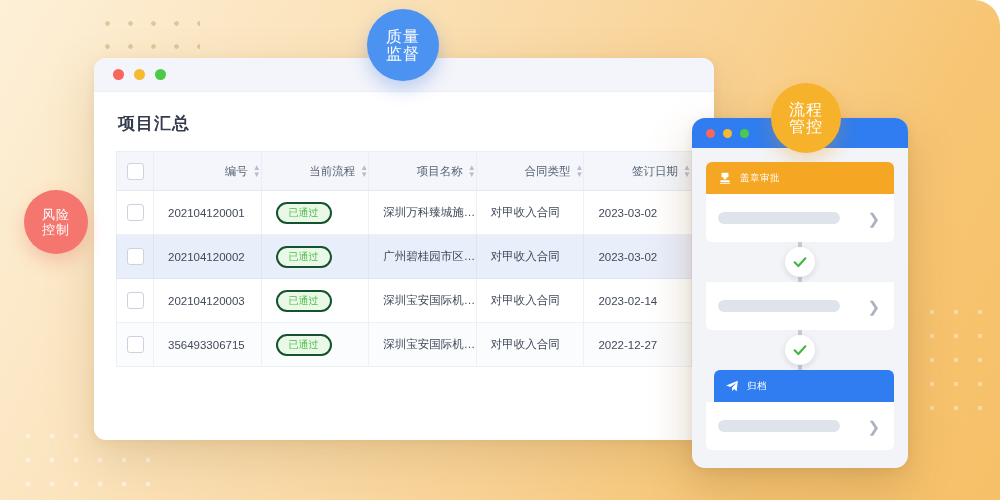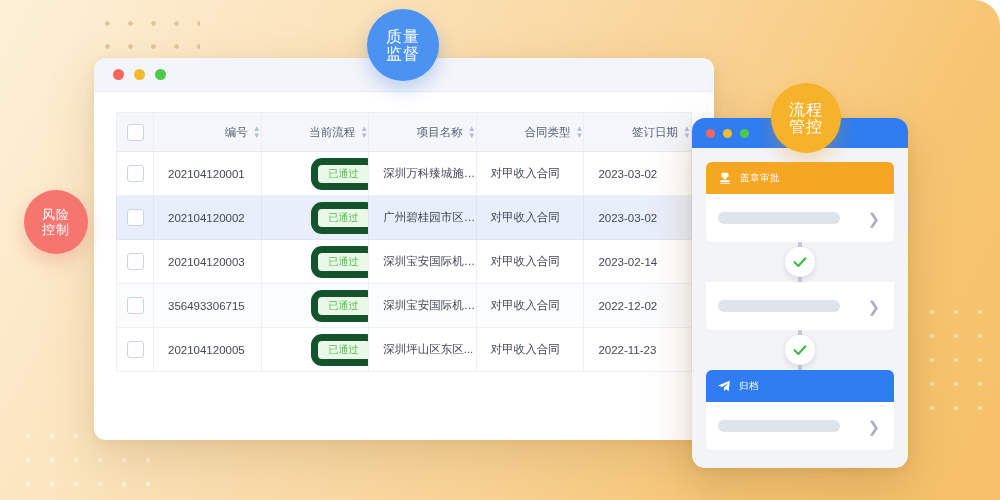--- a/index.html
+++ b/index.html
@@ -70,22 +70,22 @@
     white-space:nowrap;overflow:hidden;text-overflow:ellipsis;
   }
   tbody tr.highlight td{background:#e9eefb;border-color:#dde4f6;}
   tbody tr.zebra td{background:#fbfcfe;}
   .chk{
     display:inline-block;width:15px;height:15px;border:1px solid #ccd3e0;
     border-radius:3px;background:#fff;vertical-align:middle;
   }
   .badge{
     display:inline-block;padding:2.5px 11px;border-radius:11px;
-    border:7px solid #14532d;background:#eaf9e7;color:#4cbb46;
-    font-size:10px;line-height:13px;margin-left:35px;
+    border:2px solid #14532d;background:#eaf9e7;color:#4cbb46;
+    font-size:10px;line-height:13px;
   }
   
   .circle{
     position:absolute;border-radius:50%;display:flex;flex-direction:column;
     align-items:center;justify-content:center;color:#fff;
     font-size:16px;line-height:17px;letter-spacing:1px;text-align:center;
   }
   #badge-quality{
     left:367px;top:9px;width:72px;height:72px;background:#4c92f0;
     box-shadow:0 8px 18px rgba(60,120,220,.30);
@@ -111,21 +111,21 @@
   }
   .dot.s{width:9px;height:9px;}
   #flow-body{position:relative;padding:14px 14px 0 14px;}
   .step{position:relative;z-index:2;margin-bottom:0;}
   .step-head{
     height:32px;border-radius:6px 6px 0 0;display:flex;align-items:center;
     padding-left:11px;gap:8px;color:#fff;font-size:9.5px;letter-spacing:.5px;
   }
   .step-head.orange{background:#f5a623;padding-left:12px;}
   .step-head.green{background:#4cb750;}
-  .step-head.blue{background:#2f7df0;}
+  .step-head.blue{background:#2f7df0;margin-left:8px;}
   .step-body{
     height:48px;background:#fff;border-radius:0 0 6px 6px;
     display:flex;align-items:center;justify-content:space-between;
     padding:0 14px 0 12px;
   }
   .bar{height:12px;border-radius:6px;background:#dfe3ec;width:122px;}
   .chev{color:#aab2c2;font-size:15px;line-height:15px;}
   .connector{
     position:relative;height:40px;display:flex;flex-direction:column;
     align-items:center;justify-content:center;
@@ -154,20 +154,21 @@
 
   <div id="main-window">
 
     <div id="main-titlebar">
       <span class="dot red"></span>
       <span class="dot yellow"></span>
       <span class="dot green"></span>
     </div>
 
     <div id="main-body">
+      <div id="page-title">项目汇总</div>
 
       <table>
         <thead>
           <tr>
             <th class="cb">
               <span class="chk"></span>
             </th>
             <th>
               <span>编号</span><span class="sort"><b>▲</b><b>▼</b></span>
             </th>
@@ -209,29 +210,21 @@
               <td>深圳宝安国际机场...</td>
               <td>对甲收入合同</td>
               <td>2023-02-14</td>
             </tr>
             <tr class="zebra">
               <td class="cb"><span class="chk"></span></td>
               <td>356493306715</td>
               <td><span class="badge">已通过</span></td>
               <td>深圳宝安国际机场...</td>
               <td>对甲收入合同</td>
-              <td>2022-12-02</td>
-            </tr>
-            <tr>
-              <td class="cb"><span class="chk"></span></td>
-              <td>202104120005</td>
-              <td><span class="badge">已通过</span></td>
-              <td>深圳坪山区东区...</td>
-              <td>对甲收入合同</td>
-              <td>2022-11-23</td>
+              <td>2022-12-27</td>
             </tr>
           </tbody>
       </table>
     </div>
   </div>
 
   <div id="flow-window">
     <div id="flow-titlebar">
       <span class="dot s red"></span>
       <span class="dot s yellow"></span>

